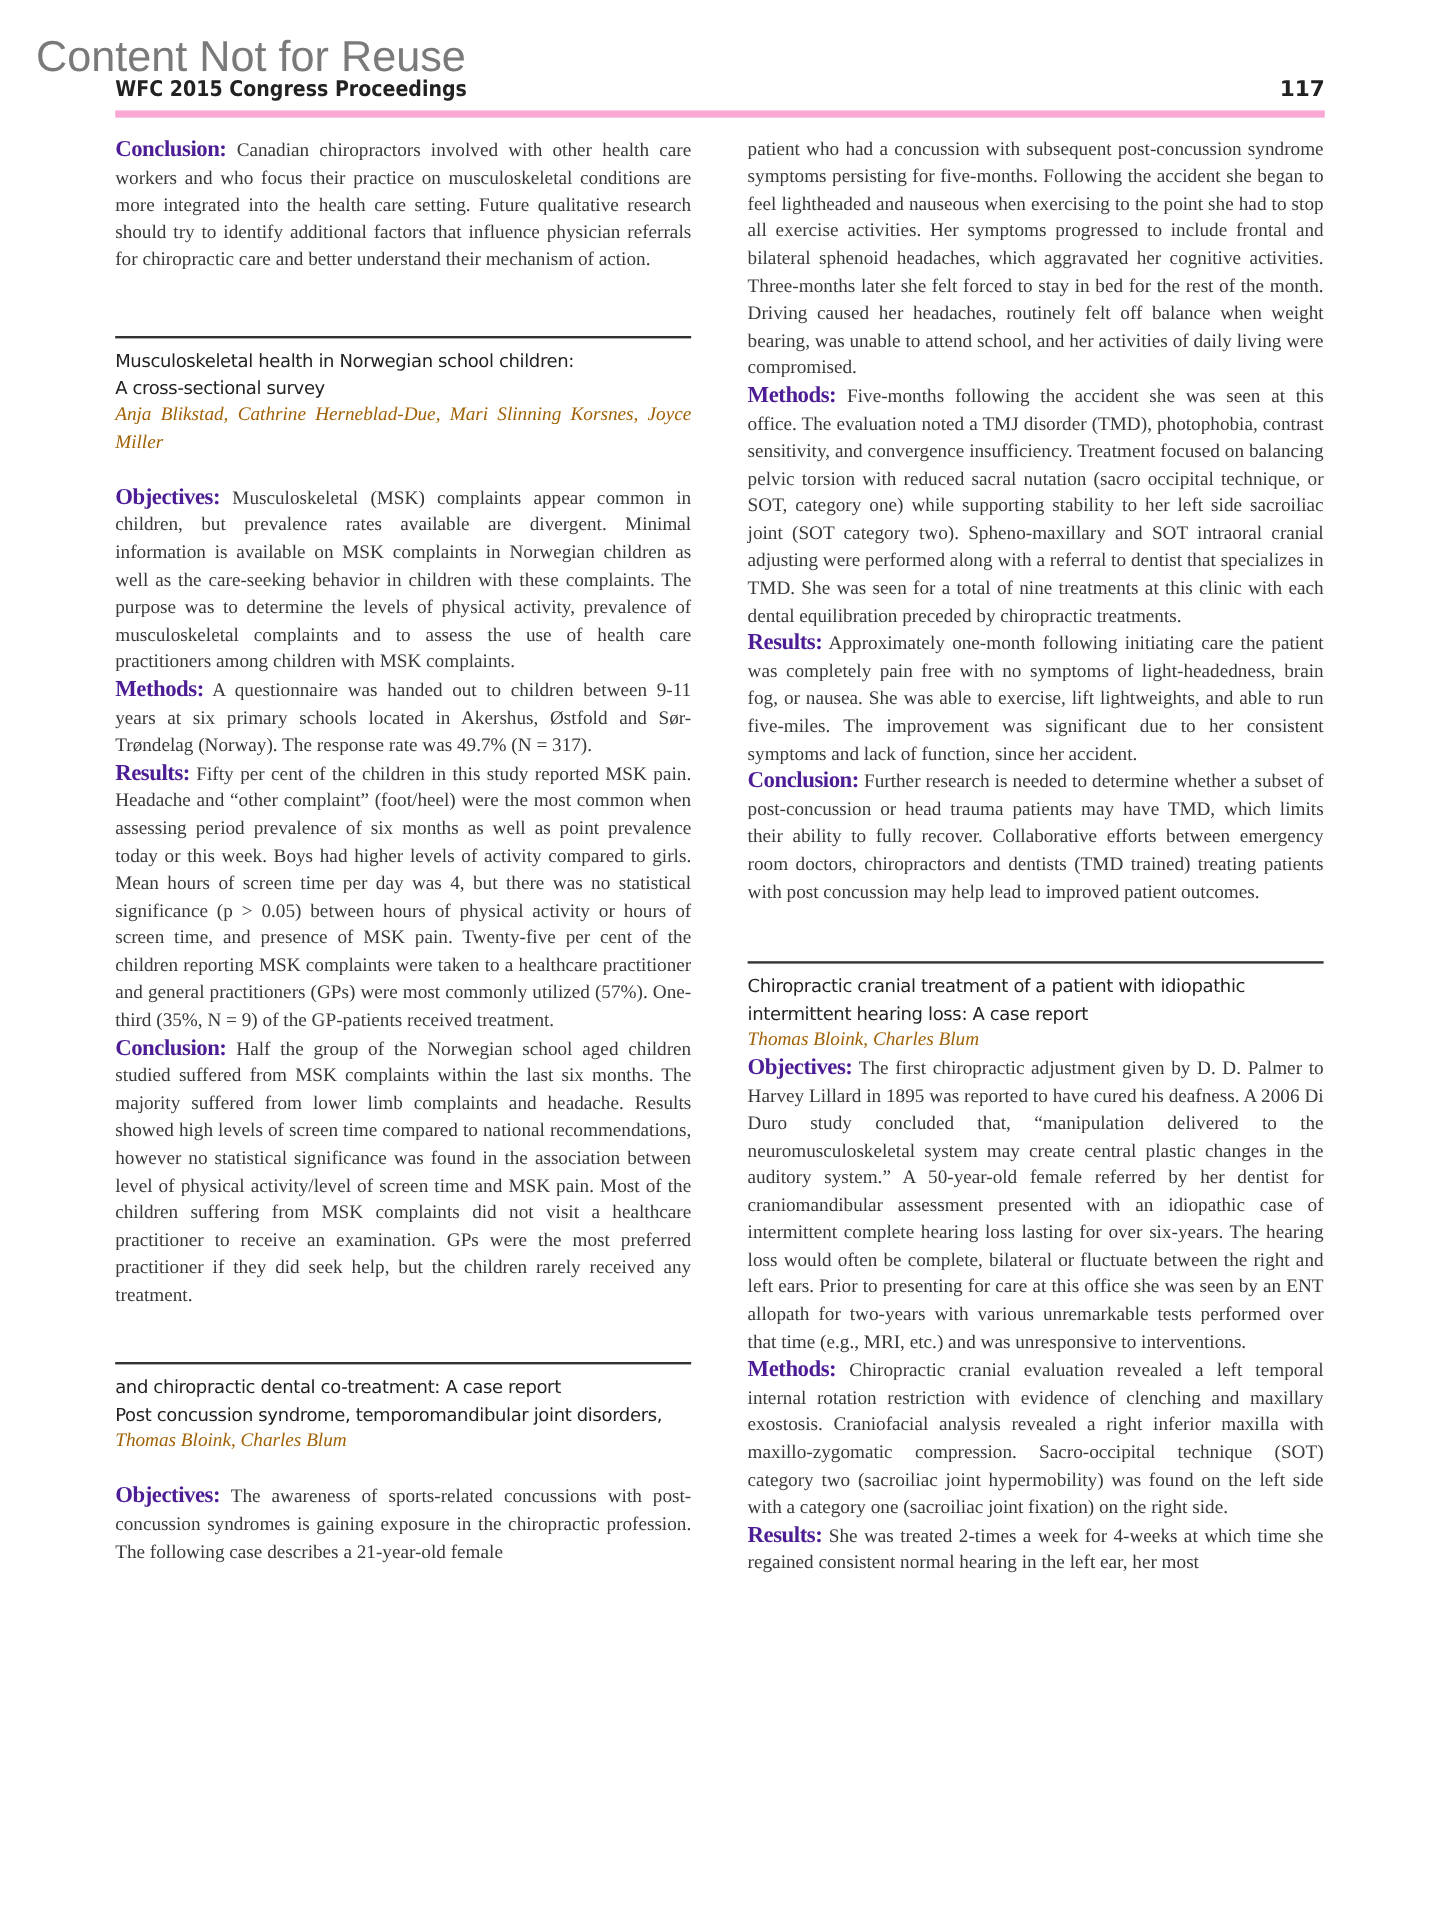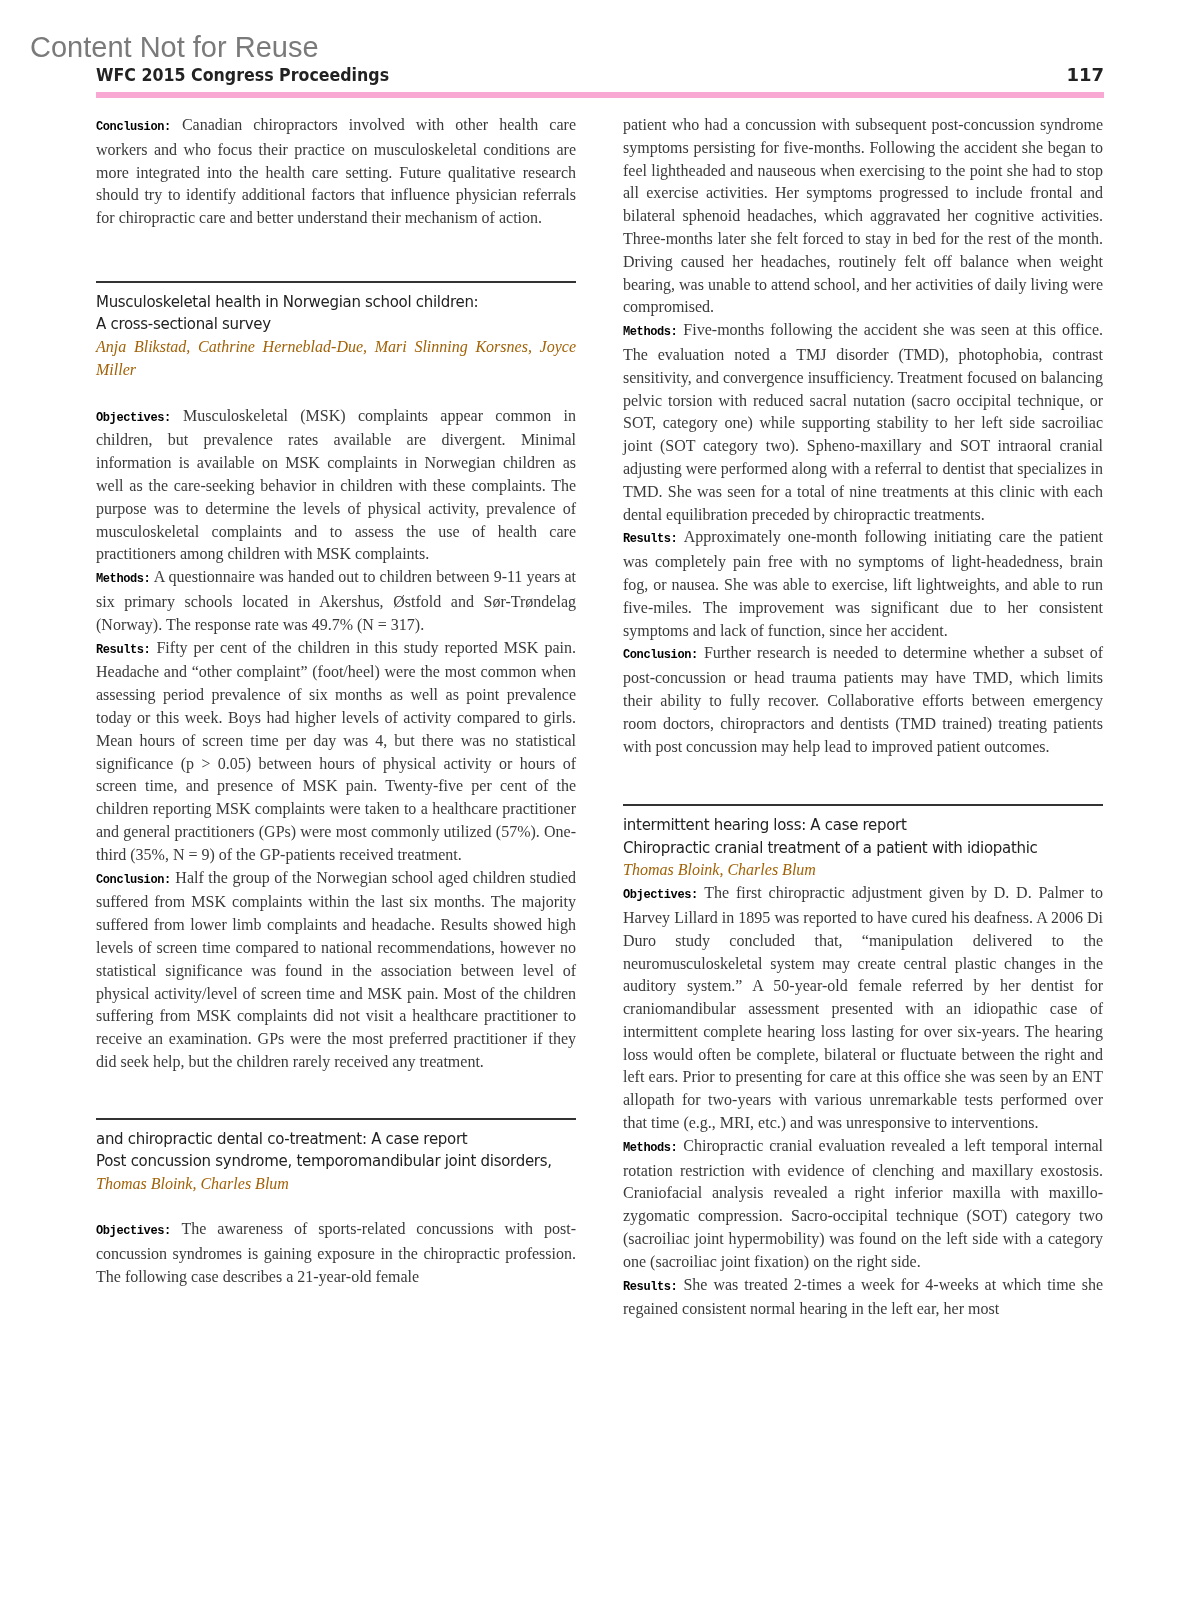--- a/index.html
+++ b/index.html
@@ -1,40 +1,40 @@
 <!DOCTYPE html>
 <html><head>
   <meta charset="utf-8">
   <style>
     html, body { margin: 0; padding: 0; background: #ffffff; }
     body { width: 1200px; height: 1605px; position: relative; overflow: hidden; }
     .watermark {
       position: absolute; left: 30px; top: 30px;
-      font-family: "Liberation Sans", sans-serif; font-size: 29px;
+      font-family: "Liberation Sans", sans-serif; font-size: 36px;
       color: #7a7a7a; letter-spacing: 0px; line-height: 34px;
     }
     .running-head {
       position: absolute; left: 96px; top: 64px; width: 1008px; height: 28px;
       border-bottom: 6px solid #f9a8d4;
       font-family: "DejaVu Sans", sans-serif; font-weight: bold;
       color: #222; font-size: 18px;
     }
     .running-head .journal { position: absolute; left: 0; top: 0; transform: scaleX(0.88); transform-origin: left top; }
     .running-head .page-no { position: absolute; right: 0; top: 0; }
     .col {
       position: absolute; top: 114px; width: 480px;
       font-family: "Liberation Serif", serif; font-size: 16px; line-height: 22.8px;
       color: #3a3a3a; text-align: justify;
     }
     .col.left { left: 96px; }
     .col.right { left: 623px; }
     .col p { margin: 0; }
     .lbl {
-      font-family: Liberation Mono, monospace; font-weight: bold; color: #000000;
-      font-size: 12px; letter-spacing: -0.4px;
+      font-family: Liberation Serif, serif; font-weight: bold; color: #4c1d95;
+      font-size: 19px; letter-spacing: -0.4px;
     }
     .rule { border-top: 2px solid #333; }
     .title {
       font-family: "DejaVu Sans", sans-serif; font-weight: normal; color: #222;
       font-size: 15px; line-height: 22.5px; letter-spacing: -0.3px; text-align: left;
     }
     .authors { font-style: italic; color: #a16207; }
   </style>
 </head>
 <body>
@@ -102,22 +102,22 @@
     <span>Approximately one-month following initiating care the patient was completely pain free with no symptoms of light-headedness, brain fog, or nausea. She was able to exercise, lift lightweights, and able to run five-miles. The improvement was significant due to her consistent symptoms and lack of function, since her accident.</span>
   </p>
   <p>
     <span class="lbl">Conclusion:</span>
     <span>Further research is needed to determine whether a subset of post-concussion or head trauma patients may have TMD, which limits their ability to fully recover. Collaborative efforts between emergency room doctors, chiropractors and dentists (TMD trained) treating patients with post concussion may help lead to improved patient outcomes.</span>
   </p>
 
   <div class="rule" style="margin-top:46px;"></div>
   <div style="margin-top:8px;">
     <div class="title">
+      <div>Chiropractic cranial treatment of a patient with idiopathic</div>
       <div>intermittent hearing loss: A case report</div>
-      <div>Chiropractic cranial treatment of a patient with idiopathic</div>
     </div>
     <p class="authors">Thomas Bloink, Charles Blum</p>
     <p style="">
       <span class="lbl">Objectives:</span>
       <span>The first chiropractic adjustment given by D. D. Palmer to Harvey Lillard in 1895 was reported to have cured his deafness. A 2006 Di Duro study concluded that, “manipulation delivered to the neuromusculoskeletal system may create central plastic changes in the auditory system.” A 50-year-old female referred by her dentist for craniomandibular assessment presented with an idiopathic case of intermittent complete hearing loss lasting for over six-years. The hearing loss would often be complete, bilateral or fluctuate between the right and left ears. Prior to presenting for care at this office she was seen by an ENT allopath for two-years with various unremarkable tests performed over that time (e.g., MRI, etc.) and was unresponsive to interventions.</span>
     </p>
     <p>
       <span class="lbl">Methods:</span>
       <span>Chiropractic cranial evaluation revealed a left temporal internal rotation restriction with evidence of clenching and maxillary exostosis. Craniofacial analysis revealed a right inferior maxilla with maxillo-zygomatic compression. Sacro-occipital technique (SOT) category two (sacroiliac joint hypermobility) was found on the left side with a category one (sacroiliac joint fixation) on the right side.</span>
     </p>

